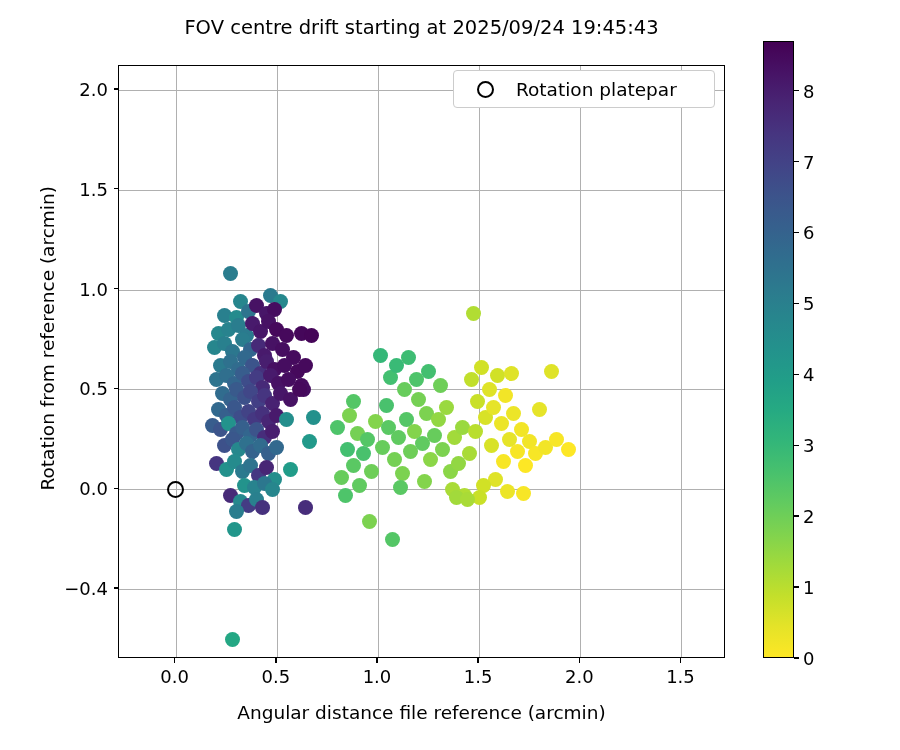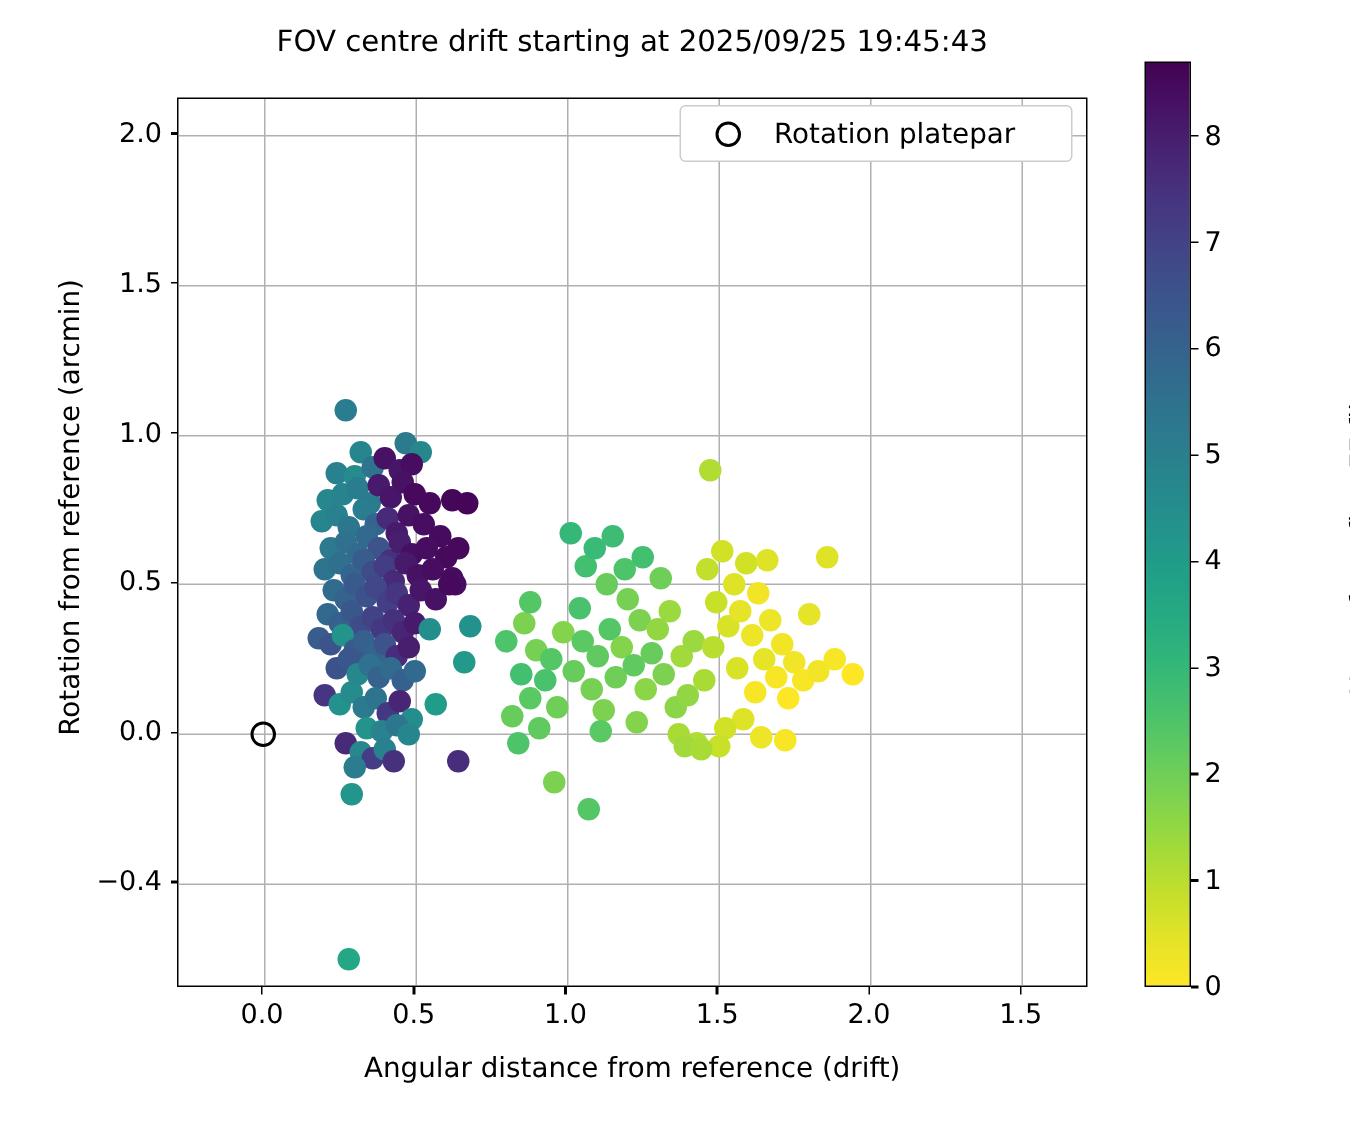--- a/index.html
+++ b/index.html
@@ -185,21 +185,21 @@
     transform: rotate(-90deg);
     transform-origin: center center;
     white-space: nowrap;
   }
 </style>
 </head>
 <body>
 
 <div id="figure">
 
-  <div id="plot-title">FOV centre drift starting at 2025/09/25 19:45:43</div>
+  <div id="plot-title">FOV centre drift starting at 2025/09/24 19:45:43</div>
 
   <div id="axes-frame">
     <div id="gridlines">
         <div class="gridline-v" style="left: 56.65px;"></div>
         <div class="gridline-v" style="left: 157.82px;"></div>
         <div class="gridline-v" style="left: 258.99px;"></div>
         <div class="gridline-v" style="left: 360.15px;"></div>
         <div class="gridline-v" style="left: 461.32px;"></div>
         <div class="gridline-v" style="left: 562.49px;"></div>
         <div class="gridline-h" style="top: 523.12px;"></div>
@@ -434,21 +434,21 @@
       <div class="tick-y" style="left: 113.5px; top: 387.755px;"></div>
       <div class="ticklabel-y" style="left: 13px; width: 95px; top: 388.455px;">0.5</div>
       <div class="tick-y" style="left: 113.5px; top: 287.923px;"></div>
       <div class="ticklabel-y" style="left: 13px; width: 95px; top: 288.623px;">1.0</div>
       <div class="tick-y" style="left: 113.5px; top: 188.091px;"></div>
       <div class="ticklabel-y" style="left: 13px; width: 95px; top: 188.791px;">1.5</div>
       <div class="tick-y" style="left: 113.5px; top: 88.2596px;"></div>
       <div class="ticklabel-y" style="left: 13px; width: 95px; top: 88.9596px;">2.0</div>
     </div>
 
-  <div id="xlabel">Angular distance from reference (drift)</div>
+  <div id="xlabel">Angular distance file reference (arcmin)</div>
   <div id="ylabel">Rotation from reference (arcmin)</div>
 
   <div id="legend-box">
     <div id="legend-marker-wrap">
       <div id="legend-marker"></div>
     </div>
     <div id="legend-label">Rotation platepar</div>
   </div>
 
   <div id="cbar-wrap">

